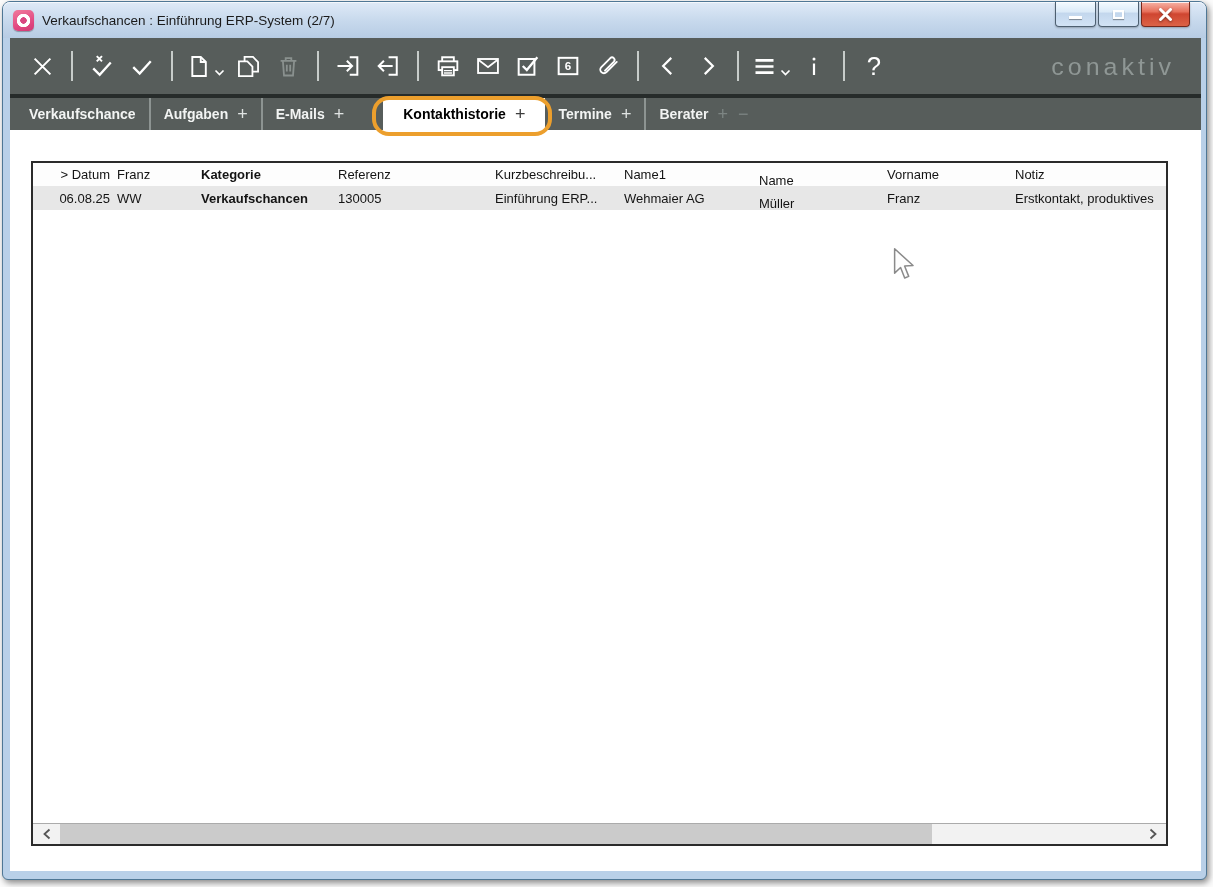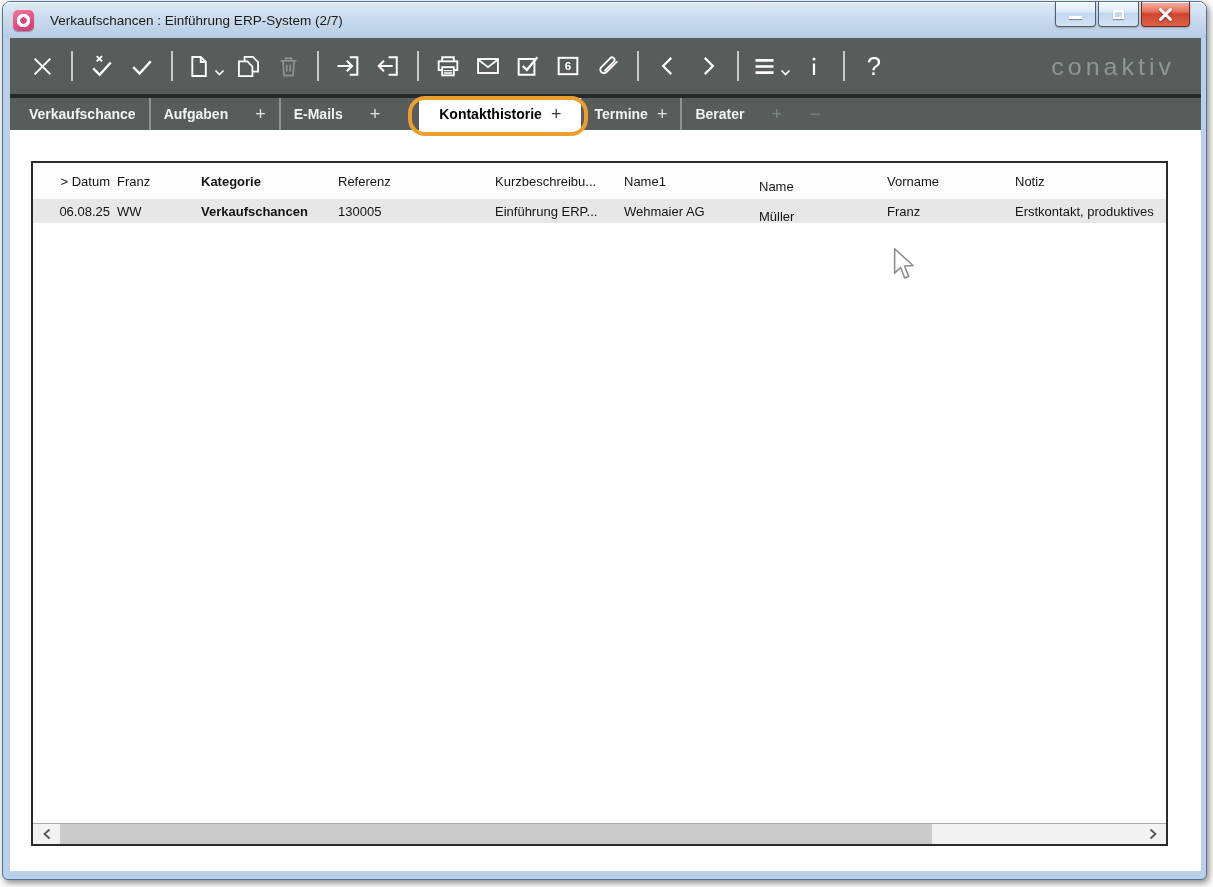--- a/index.html
+++ b/index.html
@@ -7,21 +7,21 @@
   .stage { position:relative; width:1213px; height:887px; background:#fbfbfb; }
 
   
   .window { position:absolute; left:2px; top:1px; width:1205px; height:879px;
             background:#b9d0e8; border:1px solid #4f7795; border-radius:8px 8px 6px 6px;
             box-shadow:2px 3px 6px rgba(0,0,0,.45); }
 
   
   .titlebar { position:absolute; left:0; top:0; right:0; height:36px;
               background:linear-gradient(180deg,#dfeaf7 0%,#c6d8ec 55%,#b7cce4 100%);
-              border-radius:7px 7px 0 0; display:flex; align-items:center; padding-left:10px; gap:16px;
+              border-radius:7px 7px 0 0; display:flex; align-items:center; padding-left:10px; gap:8px;
               box-shadow:inset 0 1px 0 rgba(255,255,255,.65); }
   .app-icon { width:21px; height:21px; border-radius:5px; flex:0 0 auto;
               background:radial-gradient(circle at 50% 50%, #d94680 0 3px, #ffffff 3.5px 6.5px, rgba(255,255,255,0) 7px),
                          linear-gradient(160deg,#f07a9c 0%,#e0457f 70%,#cf3a74 100%);
               box-shadow:0 1px 1px rgba(0,0,0,.3); }
   .title-text { font-size:13.5px; color:#1b1b1b; }
   .win-controls { position:absolute; top:0; right:16px; display:flex; gap:2px; }
   .win-btn { height:25px; border:1px solid #4d5f70; border-top:none; border-radius:0 0 4px 4px;
              display:flex; align-items:center; justify-content:center;
              background:linear-gradient(180deg,#f4faff 0%,#dcebf8 40%,#c3d7ed 48%,#d2e3f5 100%);
@@ -44,32 +44,32 @@
   .tsep { width:2px; height:30px; background:#c7ccca; margin:0 9px; flex:0 0 auto; }
   .chev-dn { margin-left:2px; transform:translateY(7px); }
   .flex-sp { flex:1; }
   .logo { color:#8f9795; font-size:25px; letter-spacing:4px; margin-right:14px; transform:scaleY(.95); font-weight:400; }
 
   
   .tabstrip { position:relative; height:32px; background:#575d5b; display:flex; align-items:stretch; padding-left:6px; overflow:visible; }
   .tab { display:flex; align-items:center; padding:0 13px; font-size:14px; font-weight:bold; color:#f2f4f3; white-space:nowrap; position:relative;text-align:right; }
   .tab .plus { font-weight:400; font-size:18px; margin-left:9px; color:#dfe3e2; }
   .tab .minus { font-weight:400; font-size:18px; margin-left:10px; color:#7d8583; }
-  .tab.sep-left { border-left:2px solid #8d9492;gap:18px; }
+  .tab.sep-left { border-left:2px solid #8d9492; }
   .tab.active { background:#ffffff; color:#000; margin-left:26px; padding:0 20px; z-index:3; }
   .tab.active .plus { color:#3c3c3c; }
   .tab .dim { color:#7d8583; }
   .highlight-ring { position:absolute; left:-11px; right:-7px; top:-2px; bottom:-6px;
                     border:4px solid #EC9F2D; border-radius:17px; pointer-events:none; z-index:4; }
 
   
   .content { position:relative; height:741px; background:#ffffff; overflow:visible; }
   .listbox { position:absolute; left:21px; top:31px; width:1137px; height:685px;
              border:2px solid #2b2b2b; background:#ffffff; display:flex; flex-direction:column; }
-  .hdr-row { display:flex; height:36px; background:#fdfdfd; align-items:center; flex:0 0 auto; }
+  .hdr-row { display:flex; height:23px; background:#fdfdfd; align-items:center; flex:0 0 auto; }
   .data-row { display:flex; height:24px; background:#e7e7e7; align-items:center; flex:0 0 auto; }
   .cell { font-size:13px; color:#141414; white-space:nowrap; overflow:hidden; padding-left:3px; }
   .c0 { width:81px; text-align:right; padding-right:4px; padding-left:0; flex:0 0 auto; }
   .c1 { width:84px; flex:0 0 auto; }
   .c2 { width:137px; flex:0 0 auto;font-weight:bold; }
   .c3 { width:129px; flex:0 0 auto; }
   .c4 { width:129px; flex:0 0 auto;margin-left:28px; }
   .c5 { width:135px; flex:0 0 auto; }
   .c6 { width:128px; flex:0 0 auto;margin-top:11px; }
   .c7 { width:128px; flex:0 0 auto; }

